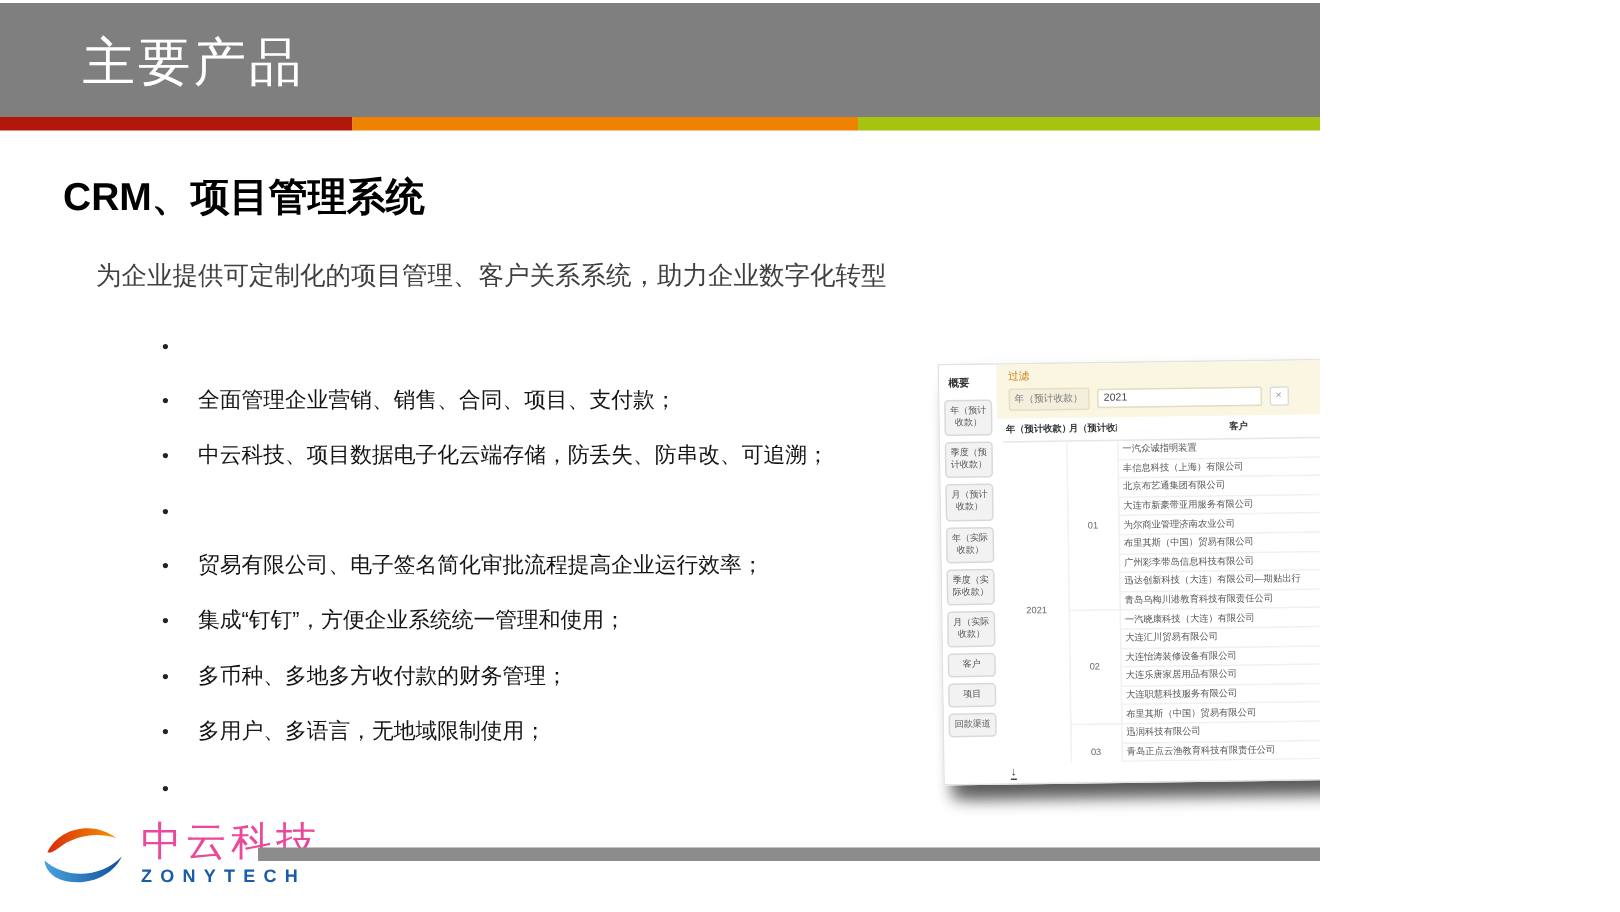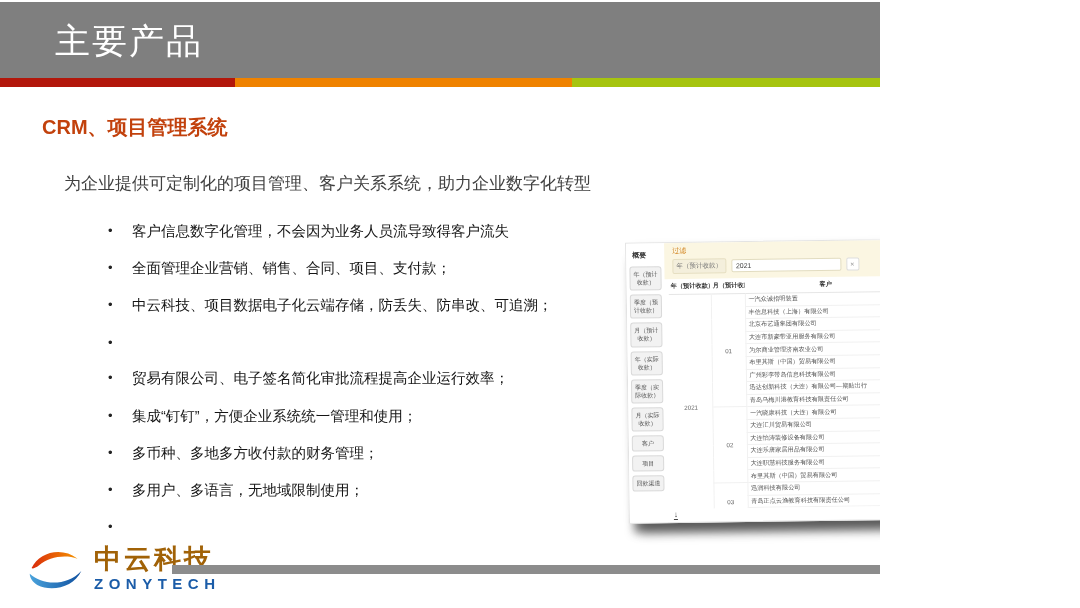--- a/index.html
+++ b/index.html
@@ -8,21 +8,21 @@
 
   
   .hdr{position:absolute;left:0;top:2px;width:1080px;height:76px;background:#7f7f7f;}
   .hdr-title{position:absolute;left:55px;top:16px;font-size:35px;color:#ffffff;font-weight:400;letter-spacing:2px;}
   .bar{position:absolute;top:78px;height:9px;}
   .bar.red{left:0;width:235px;background:#b2170b;}
   .bar.orange{left:235px;width:337px;background:#ef8200;}
   .bar.green{left:572px;width:508px;background:#a6c40f;}
 
   
-  .heading{position:absolute;left:42px;top:114px;font-size:20px;color:#c2410c;font-weight:600;text-align:right;}
+  .heading{position:absolute;left:42px;top:114px;font-size:26px;color:#000000;font-weight:600;text-align:right;}
   .subtitle{position:absolute;left:64px;top:172px;font-size:17px;color:#404040;font-weight:500;}
   .bullets{position:absolute;left:108px;top:224px;width:545px;list-style:none;margin:0;padding:0;}
   .bullets li{display:flex;align-items:flex-start;margin-bottom:22px;font-size:14.5px;font-weight:500;color:#151515;line-height:1.05;}
   .bullets .dot{width:24px;flex:0 0 24px;font-size:13px;color:#222;}
 
   
   .app{position:absolute;left:627px;top:240px;width:386px;height:279px;background:#ffffff;
        border:1px solid #e3e3e3;display:flex;transform:rotate(-0.8deg);
        box-shadow:10px 9px 12px rgba(0,0,0,.40),0 14px 9px -5px rgba(60,60,60,.55);}
   .side{width:38px;flex:0 0 38px;padding:5px 3px;box-sizing:border-box;background:#fff;}
@@ -45,42 +45,41 @@
   .tbl td{padding:0 3px;height:11.6px;border-bottom:1px solid #f1f1f1;white-space:nowrap;overflow:hidden;}
   .tbl td.cust{text-align:left;color:#555;}
   .tbl td.num{text-align:right;color:#888;}
   .tbl td.grp{text-align:center;vertical-align:middle;color:#666;border-right:1px solid #f1f1f1;}
   .app-foot{height:13px;display:flex;align-items:center;padding-left:6px;}
   .dl-icon{font-size:8px;color:#444;line-height:1;border-bottom:1.5px solid #444;cursor:pointer;}
 
   
   .logo{position:absolute;left:26px;top:545px;display:flex;align-items:center;}
   .logo-text{margin-left:8px;}
-  .logo-name{font-size:27px;font-weight:bold;color:#a16207;letter-spacing:3px;line-height:1;}
-  .logo-sub{font-size:15px;font-weight:bold;color:#1b5ca8;letter-spacing:5.5px;margin-top:2px;}
+  .logo-name{font-size:27px;font-weight:normal;color:#ec4899;letter-spacing:3px;line-height:1;}
+  .logo-sub{font-size:12px;font-weight:bold;color:#1b5ca8;letter-spacing:5.5px;margin-top:2px;}
   .footer-divider{position:absolute;left:172px;top:565px;width:908px;height:9px;background:#8c8c8c;}
 </style>
 </head>
 <body>
 
 <div class="slide">
 
   <div class="hdr">
     <div class="hdr-title">主要产品</div>
   </div>
   <div class="bar red"></div>
   <div class="bar orange"></div>
   <div class="bar green"></div>
 
   <div class="heading">CRM、项目管理系统</div>
   <div class="subtitle">为企业提供可定制化的项目管理、客户关系系统，助力企业数字化转型</div>
   <ul class="bullets">
       <li>
         <span class="dot">•</span>
-        <span>客户信息数字化管理，不会因为业务人员流导致得客户流失</span>
       </li>
       <li>
         <span class="dot">•</span>
         <span>全面管理企业营销、销售、合同、项目、支付款；</span>
       </li>
       <li>
         <span class="dot">•</span>
         <span>中云科技、项目数据电子化云端存储，防丢失、防串改、可追溯；</span>
       </li>
       <li>

